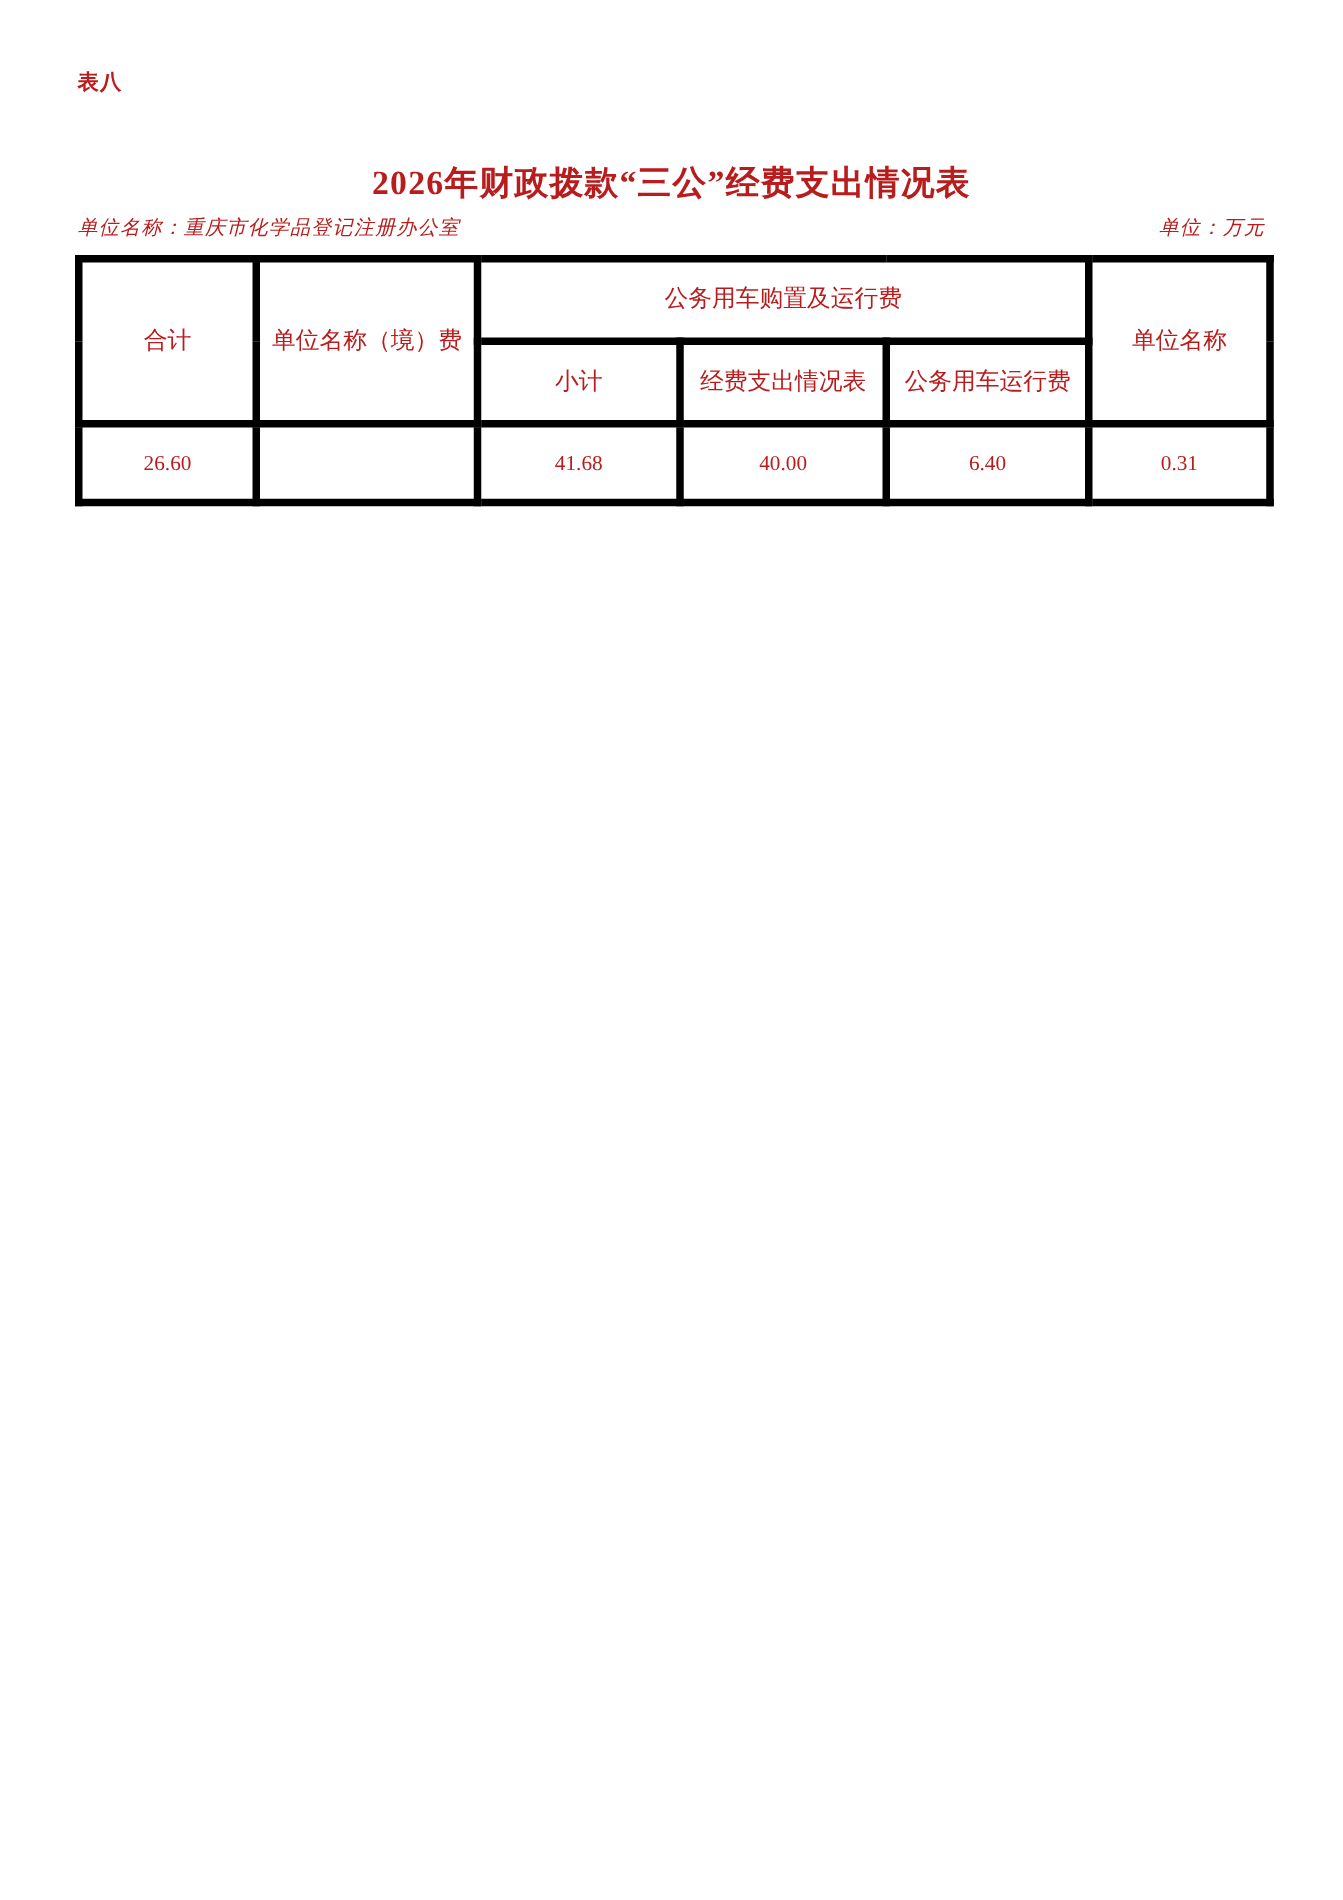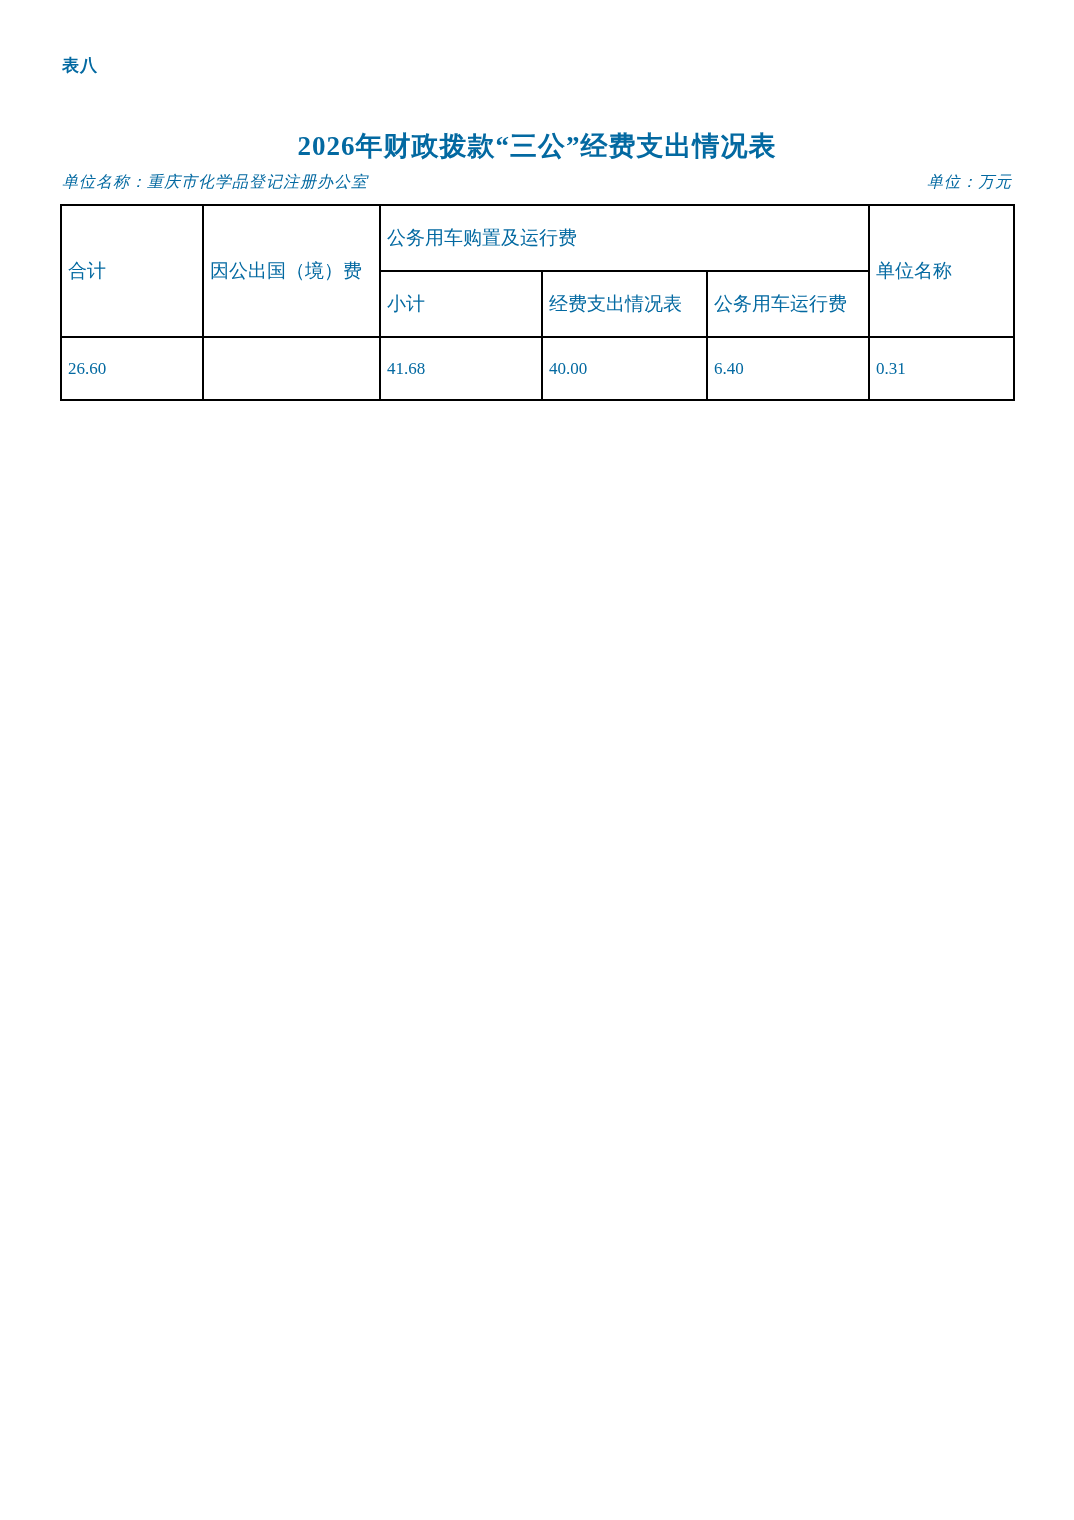--- a/index.html
+++ b/index.html
@@ -2,21 +2,21 @@
 <html><head>
 <meta charset="utf-8">
 <style>
   * { margin: 0; padding: 0; box-sizing: border-box; }
   html, body { background: #ffffff; }
   .page {
     position: relative;
     width: 1074px;
     height: 1520px;
     background: #ffffff;
-    color: #0369a1;
+    color: #b91c1c;
     font-family: "Liberation Sans", sans-serif;
     overflow: hidden;
   }
   .table-label {
     position: absolute;
     left: 62px;
     top: 54px;
     font-size: 17px;
     font-weight: 600;
     letter-spacing: 1px;
@@ -50,22 +50,22 @@
   table.budget {
     position: absolute;
     top: 204px;
     left: 60px;
     width: 953px;
     border-collapse: collapse;
     table-layout: fixed;
     border: 2px solid #000;
   }
   table.budget td {
-    border: 2px solid #000000;
-    text-align: left;
+    border: 6px solid #000000;
+    text-align: center;
     vertical-align: middle;
     padding: 2px 6px;
   }
   tr.hdr-row-1 { height: 66px; }
   tr.hdr-row-2 { height: 66px; }
   tr.data-row  { height: 63px; }
   .hdr {
     font-family: "Liberation Sans", sans-serif;
     font-size: 19px;
     font-weight: 500;
@@ -95,21 +95,21 @@
       <col style="width:142px">
       <col style="width:177px">
       <col style="width:162px">
       <col style="width:165px">
       <col style="width:162px">
       <col style="width:145px">
     </colgroup>
     <tbody>
       <tr class="hdr-row-1">
         <td class="hdr" rowspan="2">合计</td>
-        <td class="hdr" rowspan="2">因公出国（境）费</td>
+        <td class="hdr" rowspan="2">单位名称（境）费</td>
         <td class="hdr" colspan="3">公务用车购置及运行费</td>
         <td class="hdr" rowspan="2">单位名称</td>
       </tr>
       <tr class="hdr-row-2">
         <td class="hdr">小计</td>
         <td class="hdr">经费支出情况表</td>
         <td class="hdr">公务用车运行费</td>
       </tr>
       <tr class="data-row">
         <td class="val">26.60</td>

